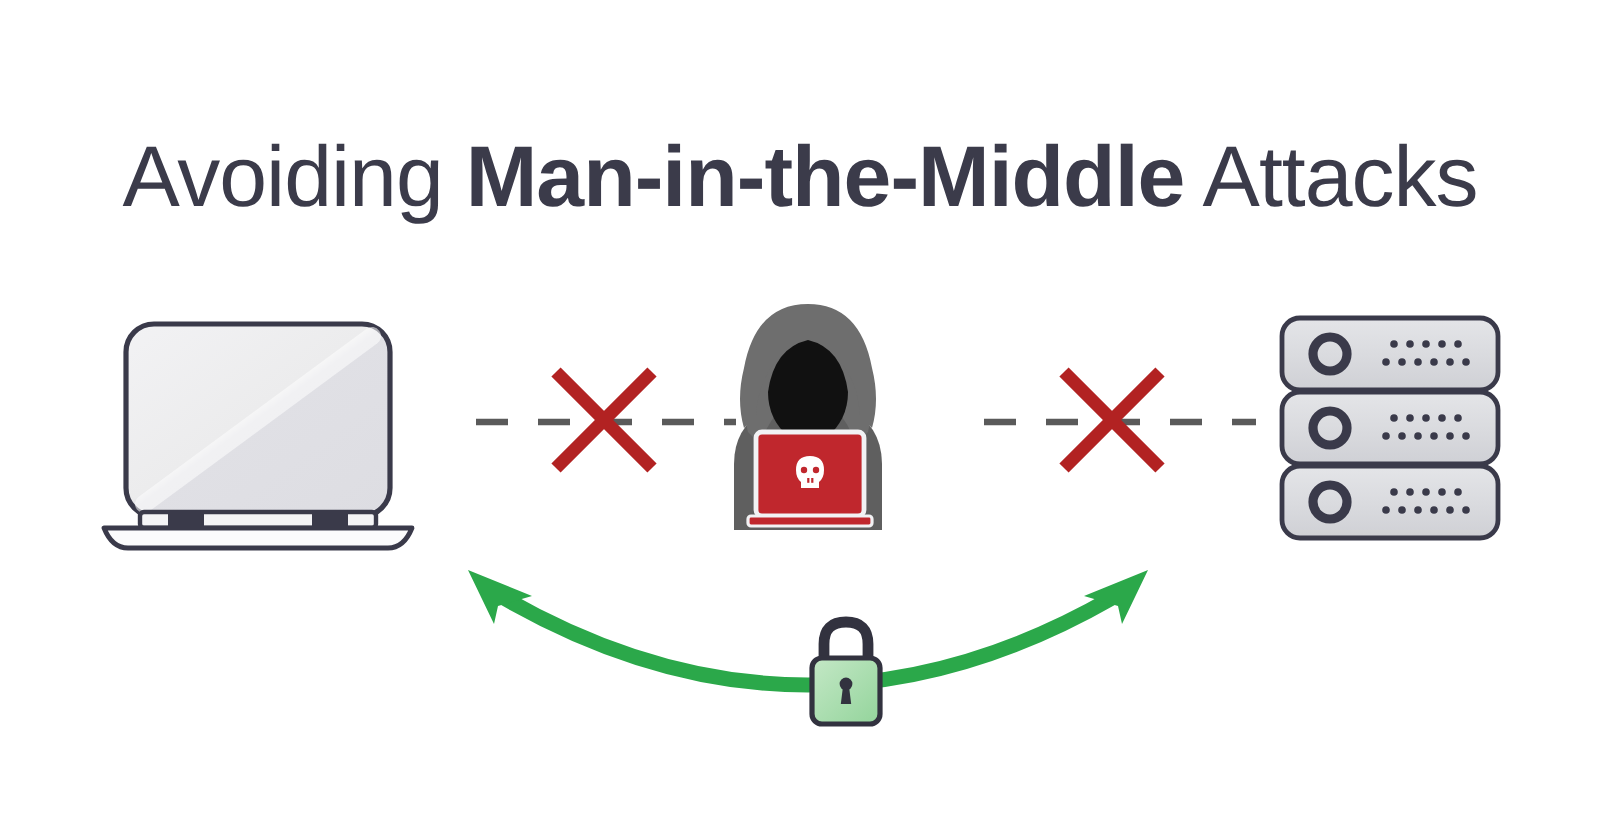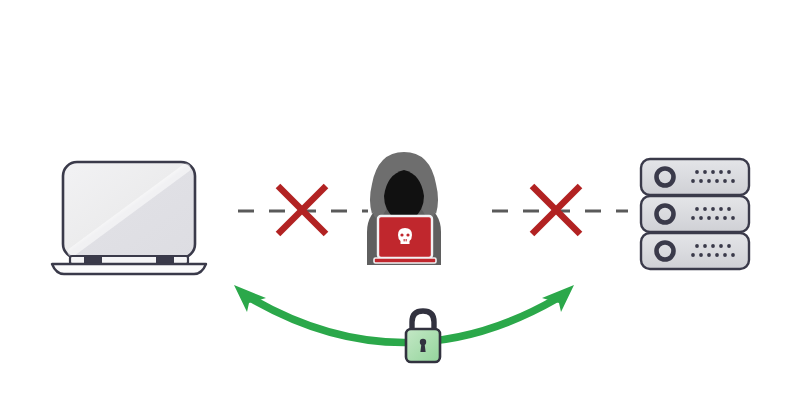--- a/index.html
+++ b/index.html
@@ -43,20 +43,23 @@
     width: 800px;
     height: 420px;
     display: block;
   }
 </style>
 </head>
 <body>
 
 <div class="stage">
 
+  <div class="title">
+    <span class="light">Avoiding </span><span class="bold">Man-in-the-Middle</span><span class="light"> Attacks</span>
+  </div>
 
   <svg class="figure-svg" viewBox="0 0 800 420" xmlns="http://www.w3.org/2000/svg">
 
     <defs>
       <linearGradient id="screenGrad" x1="0" y1="0" x2="1" y2="1">
         <stop offset="0%" stop-color="#f2f2f4"></stop>
         <stop offset="47%" stop-color="#ececed"></stop>
         <stop offset="50%" stop-color="#e0e0e5"></stop>
         <stop offset="100%" stop-color="#dddde2"></stop>
       </linearGradient>

